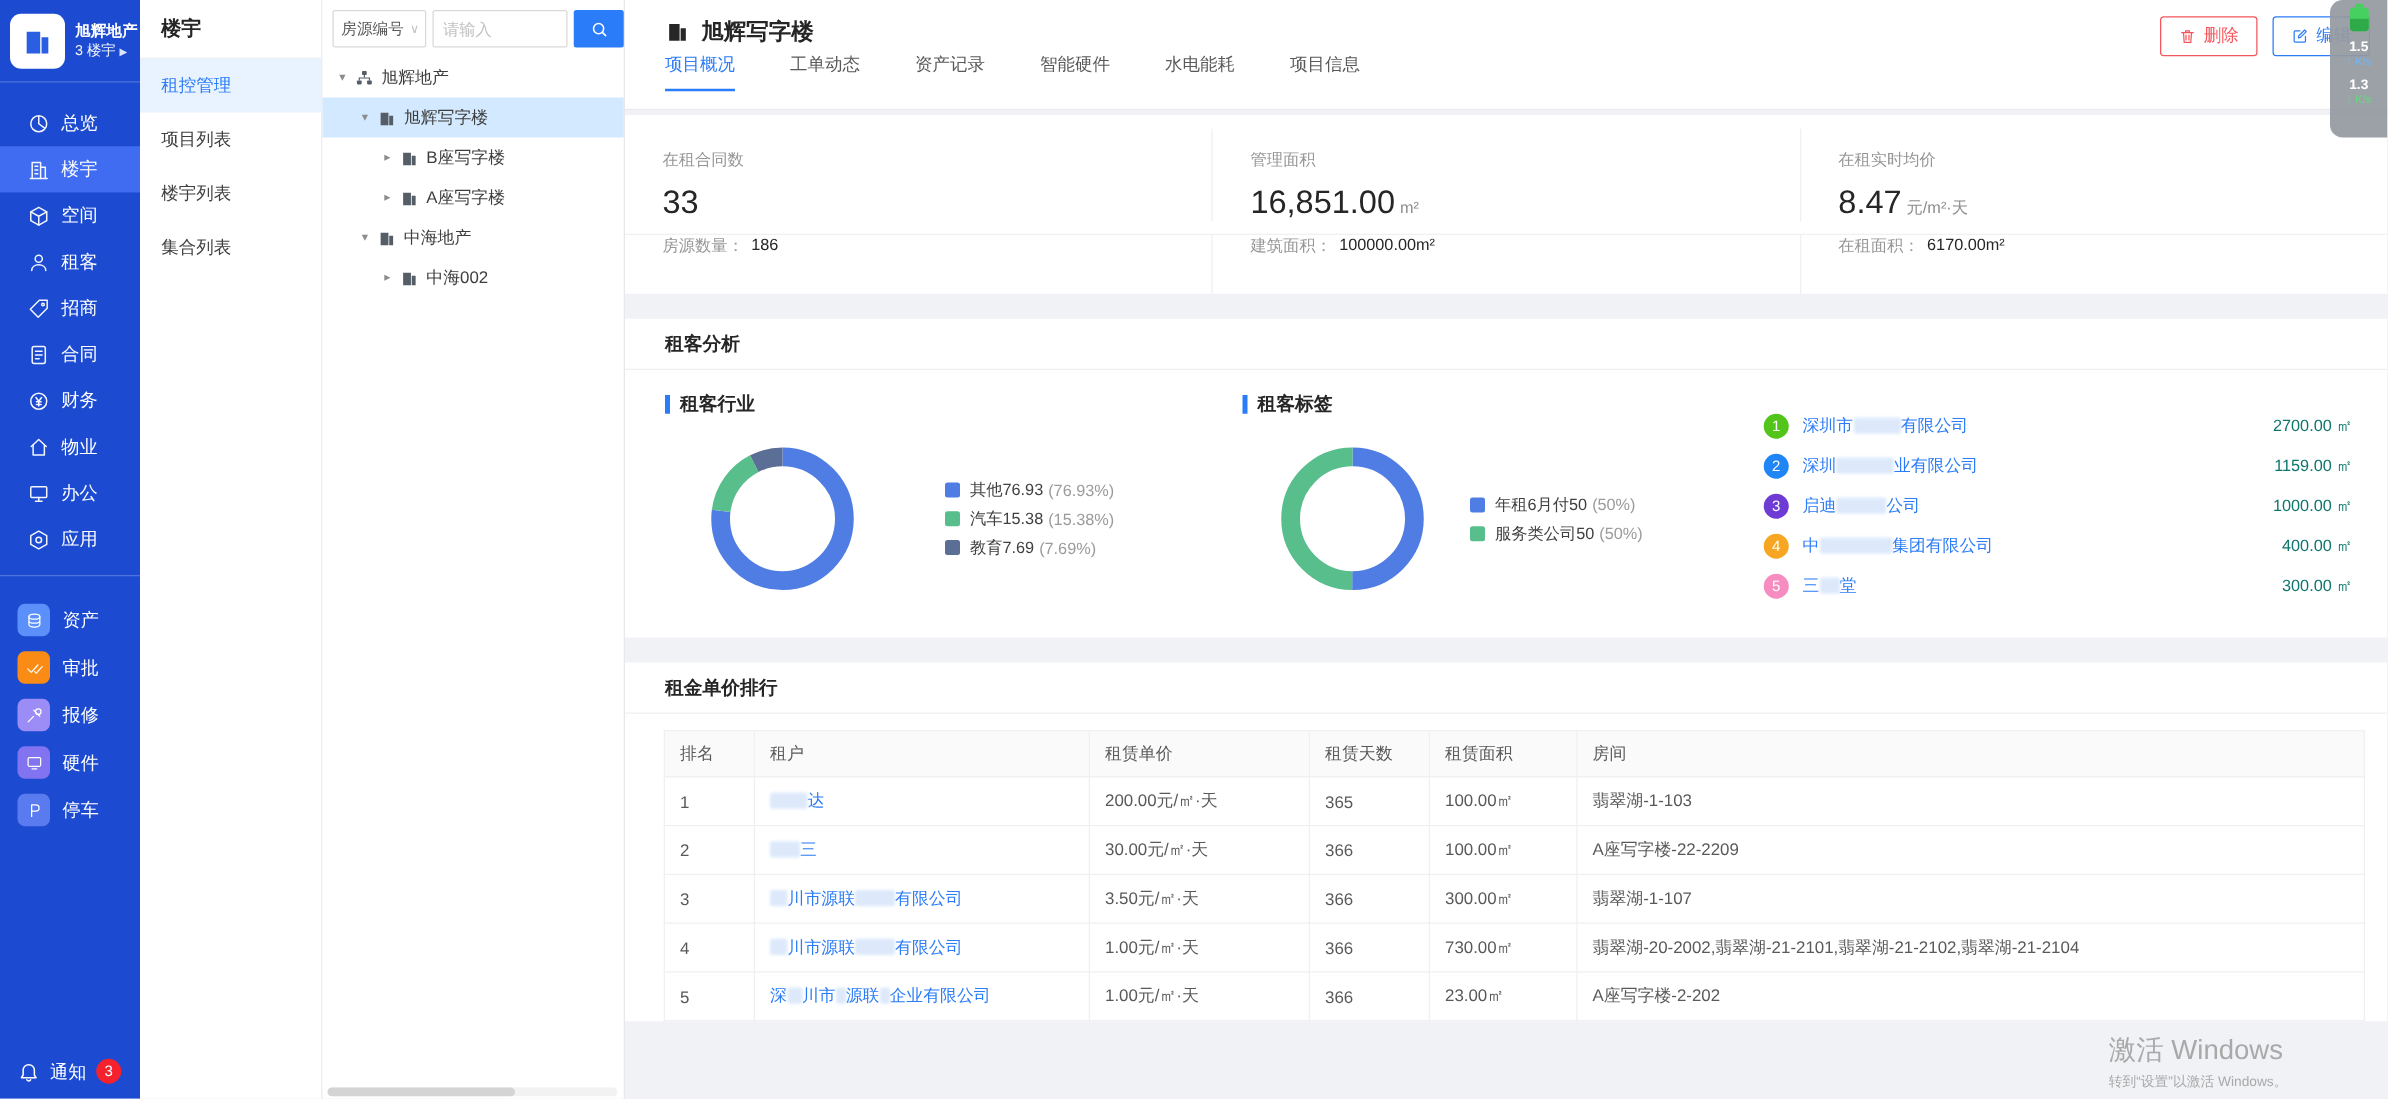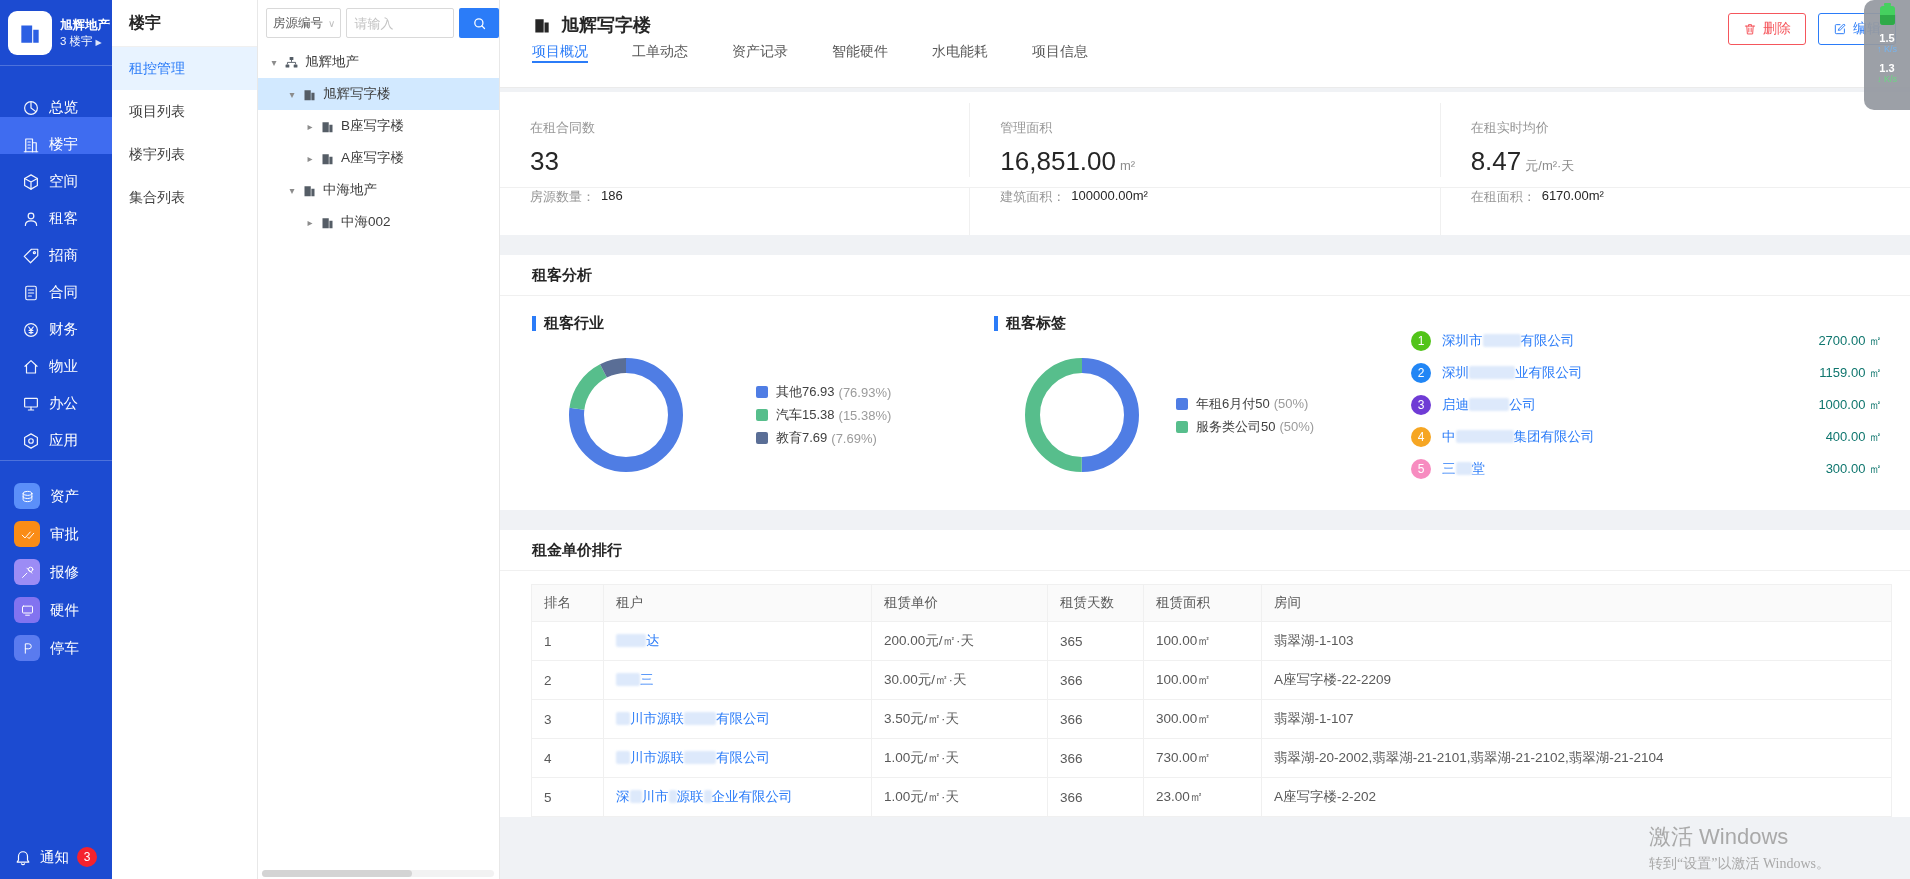--- a/index.html
+++ b/index.html
@@ -10,21 +10,21 @@
   .sidebar { position:absolute; left:0; top:0; width:112px; height:879px; background:#1c4bd1; color:#fff; }
   .logo-row { display:flex; align-items:center; gap:8px; padding:11px 6px 10px 8px; }
   .logo-box { width:44px; height:44px; background:#fff; border-radius:9px; display:flex; align-items:center; justify-content:center; flex:none; }
   .logo-box svg { width:26px; height:26px; color:#2b5fe3; }
   .org-txt { line-height:1.25; }
   .org-name { font-size:12.5px; font-weight:bold; white-space:nowrap; }
   .org-sub { font-size:11.5px; opacity:.95; white-space:nowrap; }
   .org-arrow { font-size:8px; margin-left:3px; opacity:.9; }
   .sb-divider { height:1px; background:rgba(255,255,255,.22); margin:0 0 6px 0; }
   .sb-nav { padding-top:8px; }
-  .sb-item { display:flex; align-items:flex-end; gap:9px; height:37px; padding-left:22px; font-size:14.5px; cursor:pointer; }
+  .sb-item { display:flex; align-items:center; gap:9px; height:37px; padding-left:22px; font-size:14.5px; cursor:pointer; }
   .sb-item.active { background:#3f6cf0; }
   .sb-icon { width:18px; height:18px; flex:none; display:flex; }
   .sb-icon svg { width:18px; height:18px; color:#fff; opacity:.95; }
   .sb-apps { padding-top:10px; }
   .sb-app { display:flex; align-items:center; gap:10px; height:38px; padding-left:14px; font-size:14.5px; cursor:pointer; }
   .app-ic { width:26px; height:26px; border-radius:6px; display:flex; align-items:center; justify-content:center; flex:none; }
   .app-ic svg { width:15px; height:15px; color:#fff; }
   .sb-notice { position:absolute; bottom:12px; left:0; width:112px; display:flex; align-items:center; gap:8px; padding-left:14px; font-size:14.5px; cursor:pointer; }
   .sb-notice svg { width:18px; height:18px; color:#fff; }
   .badge { width:20px; height:20px; border-radius:50%; background:#f5222d; color:#fff; font-size:12px; display:flex; align-items:center; justify-content:center; }
@@ -58,21 +58,21 @@
   .title-row { display:flex; align-items:center; gap:9px; padding-top:13px; height:36px; }
   .title-row .b-ic { width:20px; height:20px; color:#262626; }
   .title-row .b-ic svg { width:20px; height:20px; }
   .page-title { font-size:18px; font-weight:bold; color:#262626; }
   .hd-btns { position:absolute; right:14px; top:13px; display:flex; gap:12px; }
   .hd-btn { height:32px; padding:0 14px; background:#fff; border-radius:3px; font-size:14px; display:flex; align-items:center; gap:6px; cursor:pointer; }
   .hd-btn svg { width:14px; height:14px; }
   .btn-del { border:1px solid #f5565c; color:#f5565c; }
   .btn-edit { border:1px solid #2b7cf8; color:#2b7cf8; }
   .tabs { display:flex; gap:44px; padding-top:7px; }
-  .tab { font-size:14px; color:#595959; cursor:pointer; border-bottom:2px solid transparent; }
+  .tab { font-size:14px; color:#595959; padding-bottom:10px; cursor:pointer; border-bottom:2px solid transparent; }
   .tab.active { color:#2b7cf8; border-bottom-color:#2b7cf8; }
 
   .stats-card { background:#fff; margin-top:4px; }
   .stats-row { display:flex; height:95px;align-items:center; }
   .stat-cell { flex:1; padding:16px 0 0 30px; border-right:1px solid #f0f0f0; }
   .stat-cell:last-child { border-right:none; }
   .stat-label { font-size:13px; color:#969696; }
   .stat-value { margin-top:9px; font-size:26px; color:#262626; }
   .stat-unit { font-size:13px; color:#8c8c8c; margin-left:4px; }
   .substats-row { display:flex; height:48px; border-top:1px solid #f0f0f0; }
@@ -104,21 +104,21 @@
 
   .censor { display:inline-block; height:13px; border-radius:2px; background:#dde9fb; vertical-align:-2px; filter:blur(1.2px); }
 
   .rent-table { margin:13px 18px 20px 31px; border-collapse:collapse; width:calc(100% - 49px); }
   .rent-table th { background:#fafafa; font-size:13.5px; font-weight:normal; color:#595959; text-align:left; padding:9px 12px; border:1px solid #f0f0f0; }
   .rent-table td { font-size:13.5px; color:#595959; padding:10px 12px; border:1px solid #f0f0f0; background:#fff; }
   .tenant-link { color:#2b7cf8; cursor:pointer; white-space:nowrap; }
 
   .watermark { position:absolute; right:80px; bottom:6px; color:#a9a9a9; }
   .wm1 { font-size:22px; }
-  .wm2 { font-size:14px; margin-top:3px;font-family:Liberation Serif, serif; }
+  .wm2 { font-size:11px; margin-top:3px; }
 
   
   .net-widget { position:absolute; right:0; top:0; width:46px; height:110px; background:rgba(148,153,160,.93); border-radius:10px 0 0 10px; z-index:50; display:flex; flex-direction:column; align-items:center; padding-top:6px; color:#fff; }
   .nw-batt { width:15px; height:19px; background:#45d05f; border-radius:3px; position:relative; }
   .nw-batt::before { content:""; position:absolute; top:-3px; left:4px; width:7px; height:3px; background:#45d05f; border-radius:1px; }
   .nw-batt::after { content:""; position:absolute; top:9px; left:0; width:15px; height:10px; background:#2faa48; border-radius:0 0 3px 3px; }
   .nw-num { font-size:11px; font-weight:bold; margin-top:8px; line-height:1; }
   .nw-unit { font-size:9px; opacity:.85; line-height:1.2; }
   .nw-up { color:#6db8ff; } .nw-down { color:#63e07c; }
 </style>

